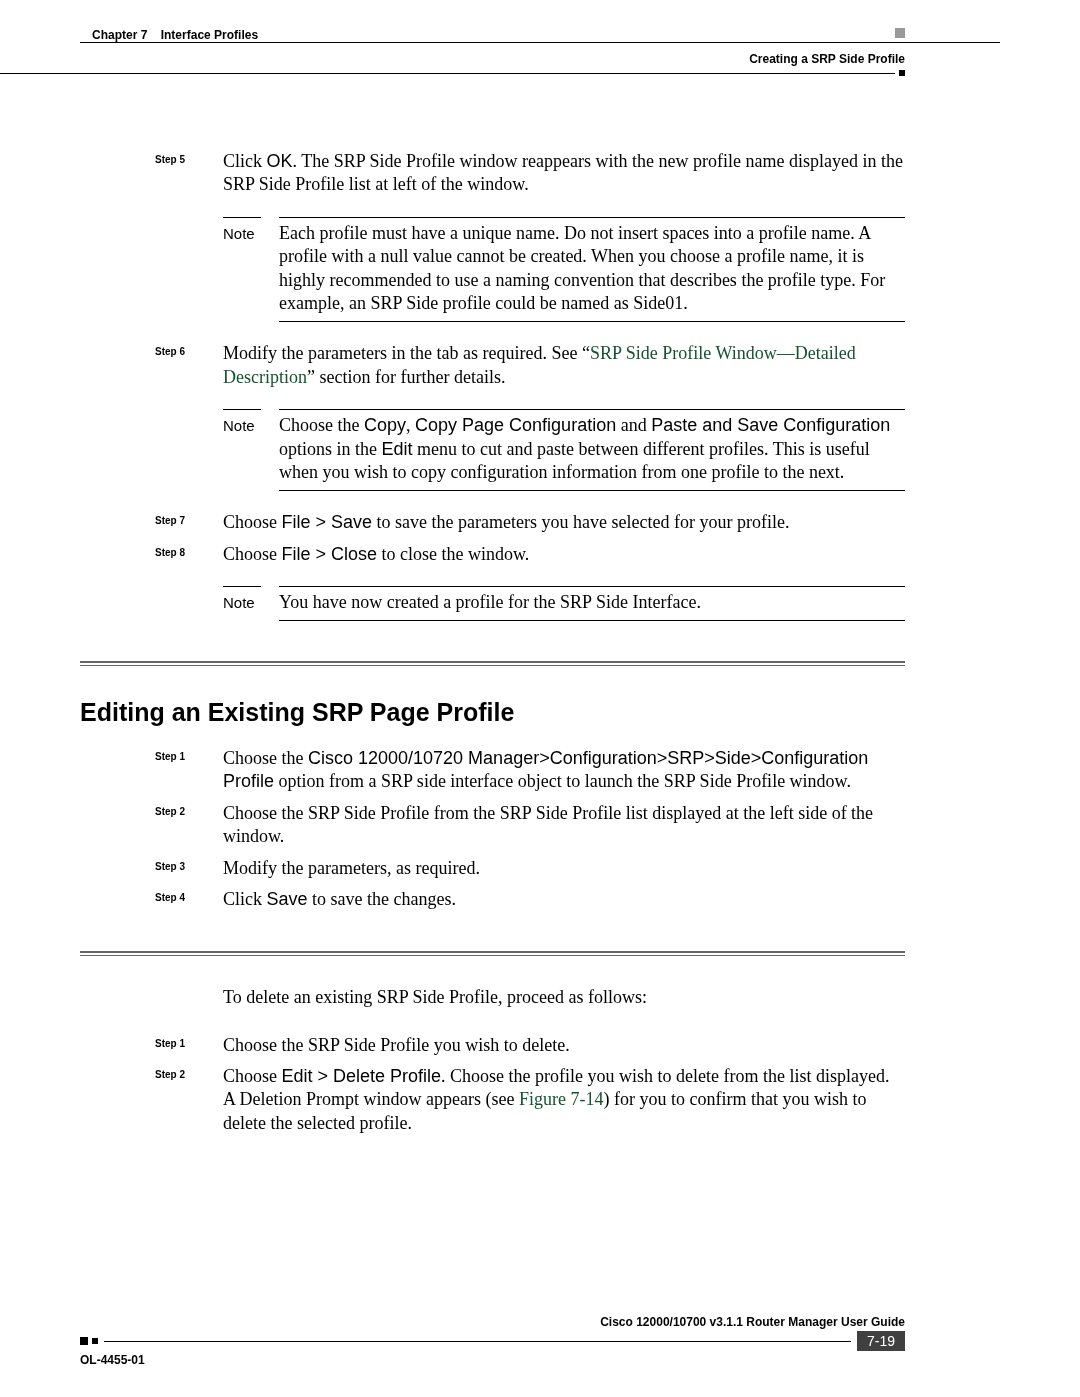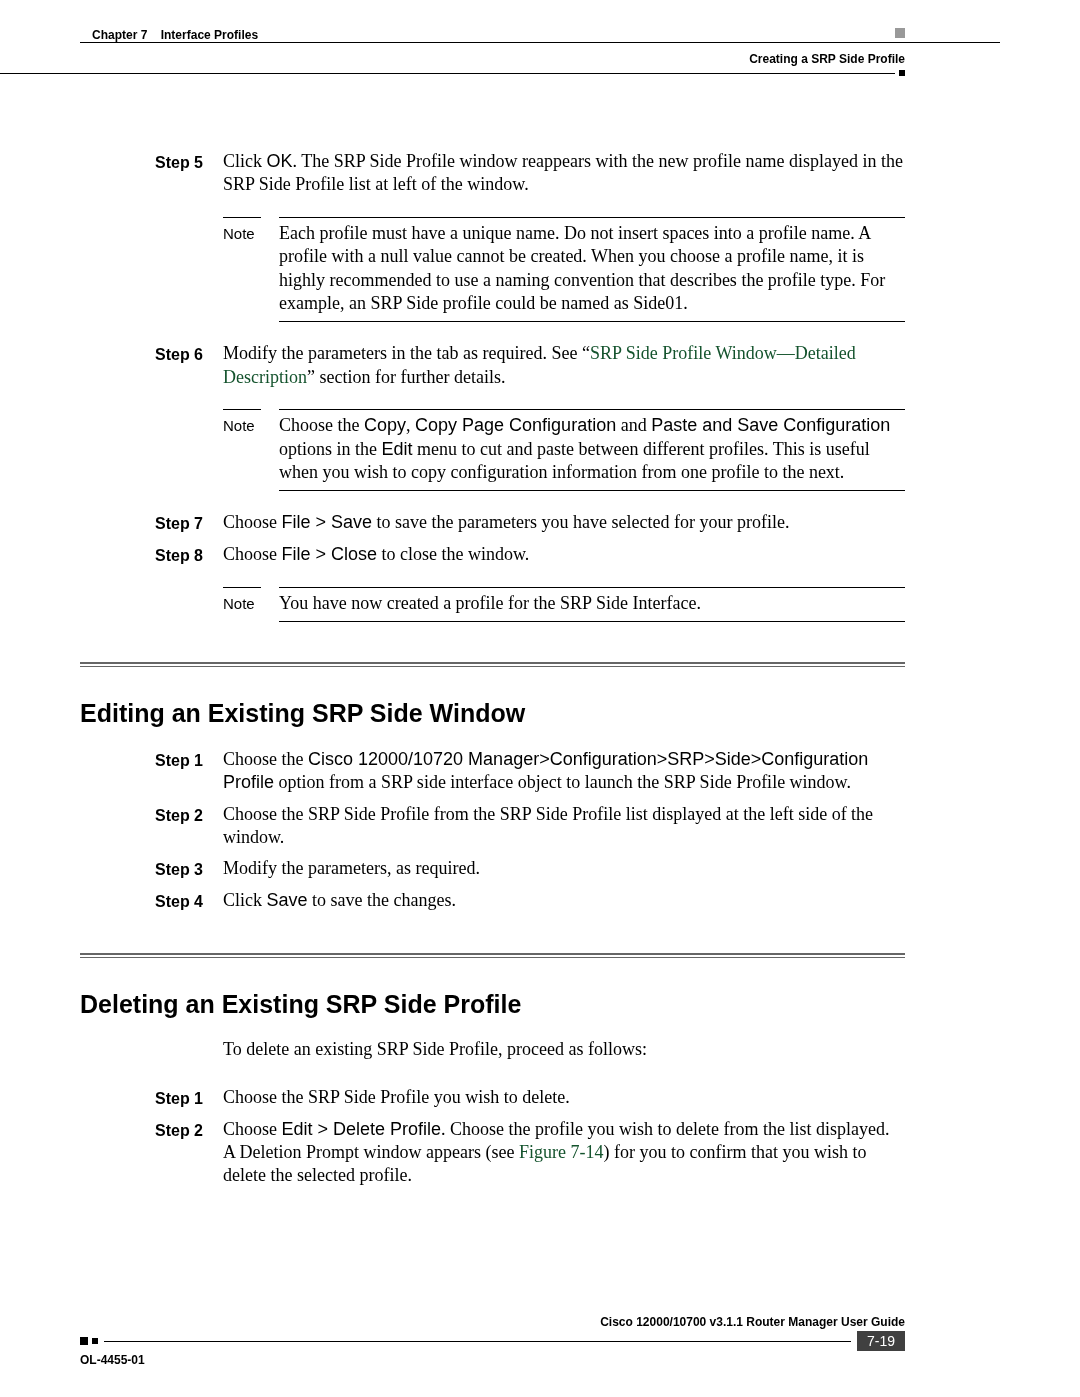--- a/index.html
+++ b/index.html
@@ -68,21 +68,21 @@
     line-height: 1.3;
   }
   .step-row {
     display: flex;
     margin-bottom: 8px;
   }
   .step-label {
     flex: 0 0 62px;
     font-family: Arial, Helvetica, sans-serif;
     font-weight: bold;
-    font-size: 16px;
+    font-size: 10px;
     margin-left: 75px;
     padding-top: 3px;
   }
   .step-body {
     flex: 1;
     padding-left: 6px;
   }
   .ui { font-family: Arial, Helvetica, sans-serif; }
 
   .note-block {
@@ -254,21 +254,21 @@
         <div class="note-text">You have now created a profile for the SRP Side Interface.</div>
       </div>
       <div class="note-bottom-rule"></div>
     </div>
 
     <div class="sec-divider">
       <div class="thick"></div>
         <div class="thin"></div>
     </div>
 
-    <h2 class="sec-head">Editing an Existing SRP Side Window</h2>
+    <h2 class="sec-head">Editing an Existing SRP Page Profile</h2>
 
     <div class="step-row">
       <div class="step-label">Step 1</div>
       <div class="step-body">
         <span>Choose the </span><span class="ui">Cisco 12000/10720 Manager&gt;Configuration&gt;SRP&gt;Side&gt;Configuration Profile</span><span> option from a SRP side interface object to launch the SRP Side Profile window.</span>
       </div>
     </div>
     <div class="step-row">
       <div class="step-label">Step 2</div>
       <div class="step-body">Choose the SRP Side Profile from the SRP Side Profile list displayed at the left side of the window.</div>
@@ -282,21 +282,20 @@
       <div class="step-body">
         <span>Click </span><span class="ui">Save</span><span> to save the changes.</span>
       </div>
     </div>
 
     <div class="sec-divider">
       <div class="thick"></div>
         <div class="thin"></div>
     </div>
 
-    <h2 class="sec-head">Deleting an Existing SRP Side Profile</h2>
     <div class="intro">To delete an existing SRP Side Profile, proceed as follows:</div>
 
     <div class="step-row">
       <div class="step-label">Step 1</div>
       <div class="step-body">Choose the SRP Side Profile you wish to delete.</div>
     </div>
     <div class="step-row">
       <div class="step-label">Step 2</div>
       <div class="step-body">
         <span>Choose </span><span class="ui">Edit &gt; Delete Profile</span><span>. Choose the profile you wish to delete from the list displayed. A Deletion Prompt window appears (see </span><span class="xref">Figure 7-14</span><span>) for you to confirm that you wish to delete the selected profile.</span>

